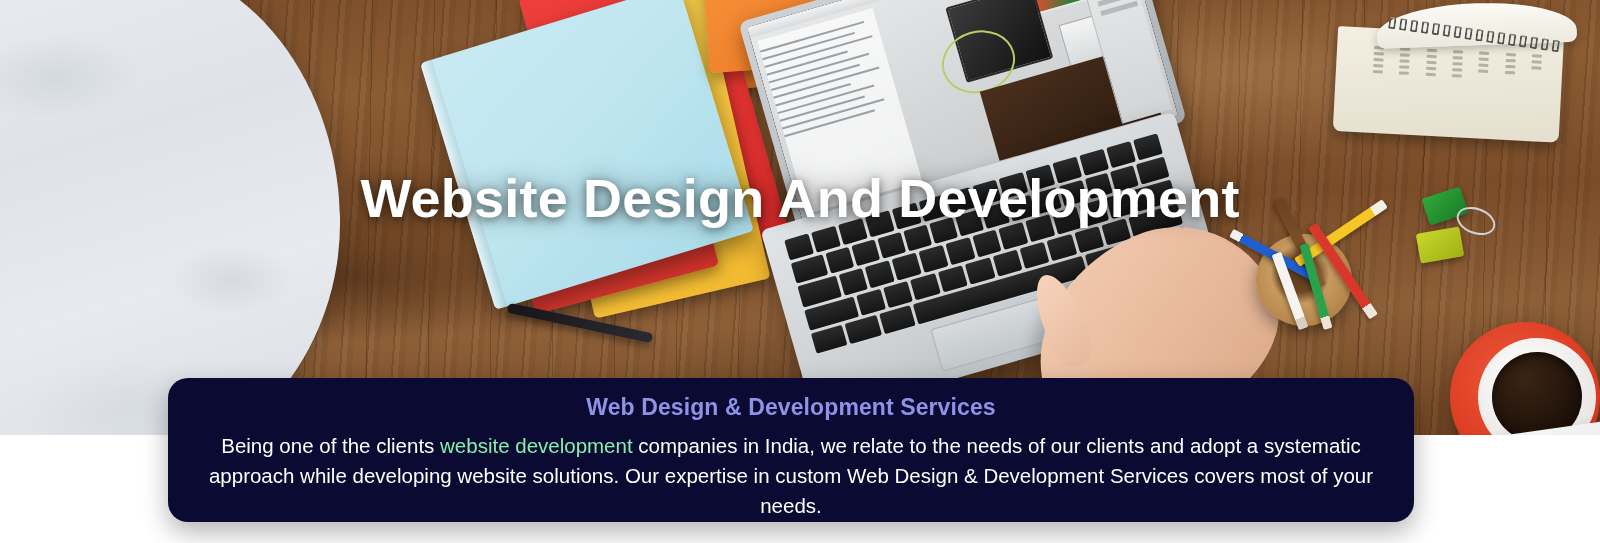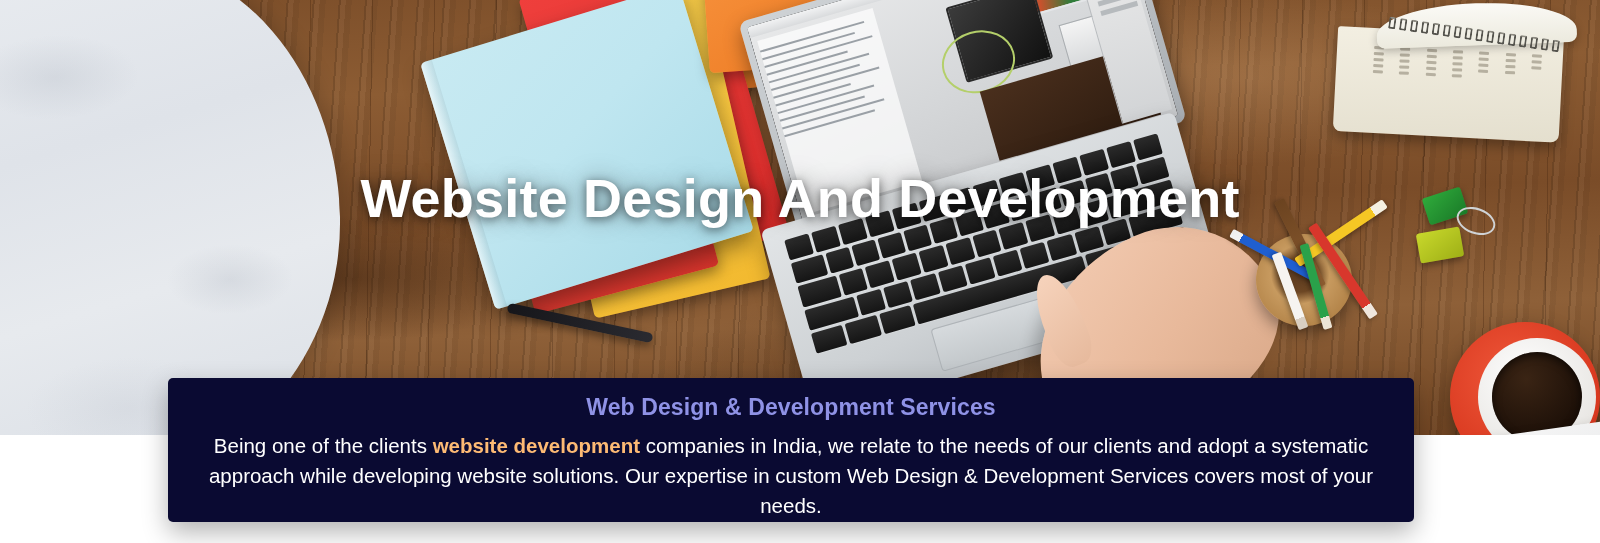--- a/index.html
+++ b/index.html
@@ -221,21 +221,21 @@
   }
 
   
   .info-card {
     position: absolute;
     left: 168px;
     top: 378px;
     width: 1246px;
     height: 144px;
     background: #0a0a32;
-    border-radius: 5px;
+    border-radius: 20px;
     box-shadow: 0 10px 26px rgba(0,0,0,0.30);
     z-index: 10;
     padding: 16px 40px 0 40px;
     text-align: center;
     overflow: hidden;
   }
 
   .card-heading {
     font-size: 23px;
     font-weight: bold;
@@ -248,24 +248,23 @@
   .card-body {
     font-size: 20.5px;
     line-height: 30px;
     color: #ffffff;
     font-family: "Liberation Sans", sans-serif;
     max-width: 1230px;
     margin: 0 auto;
   }
 
   .card-link {
-    color: #fdba74;
+    color: #86efac;
     text-decoration: none;
     cursor: pointer;
-    font-weight: bold;
   }
 </style>
 </head>
 <body>
 
 <div class="page">
 
   <div class="hero">
 
     <div class="wood"></div>

